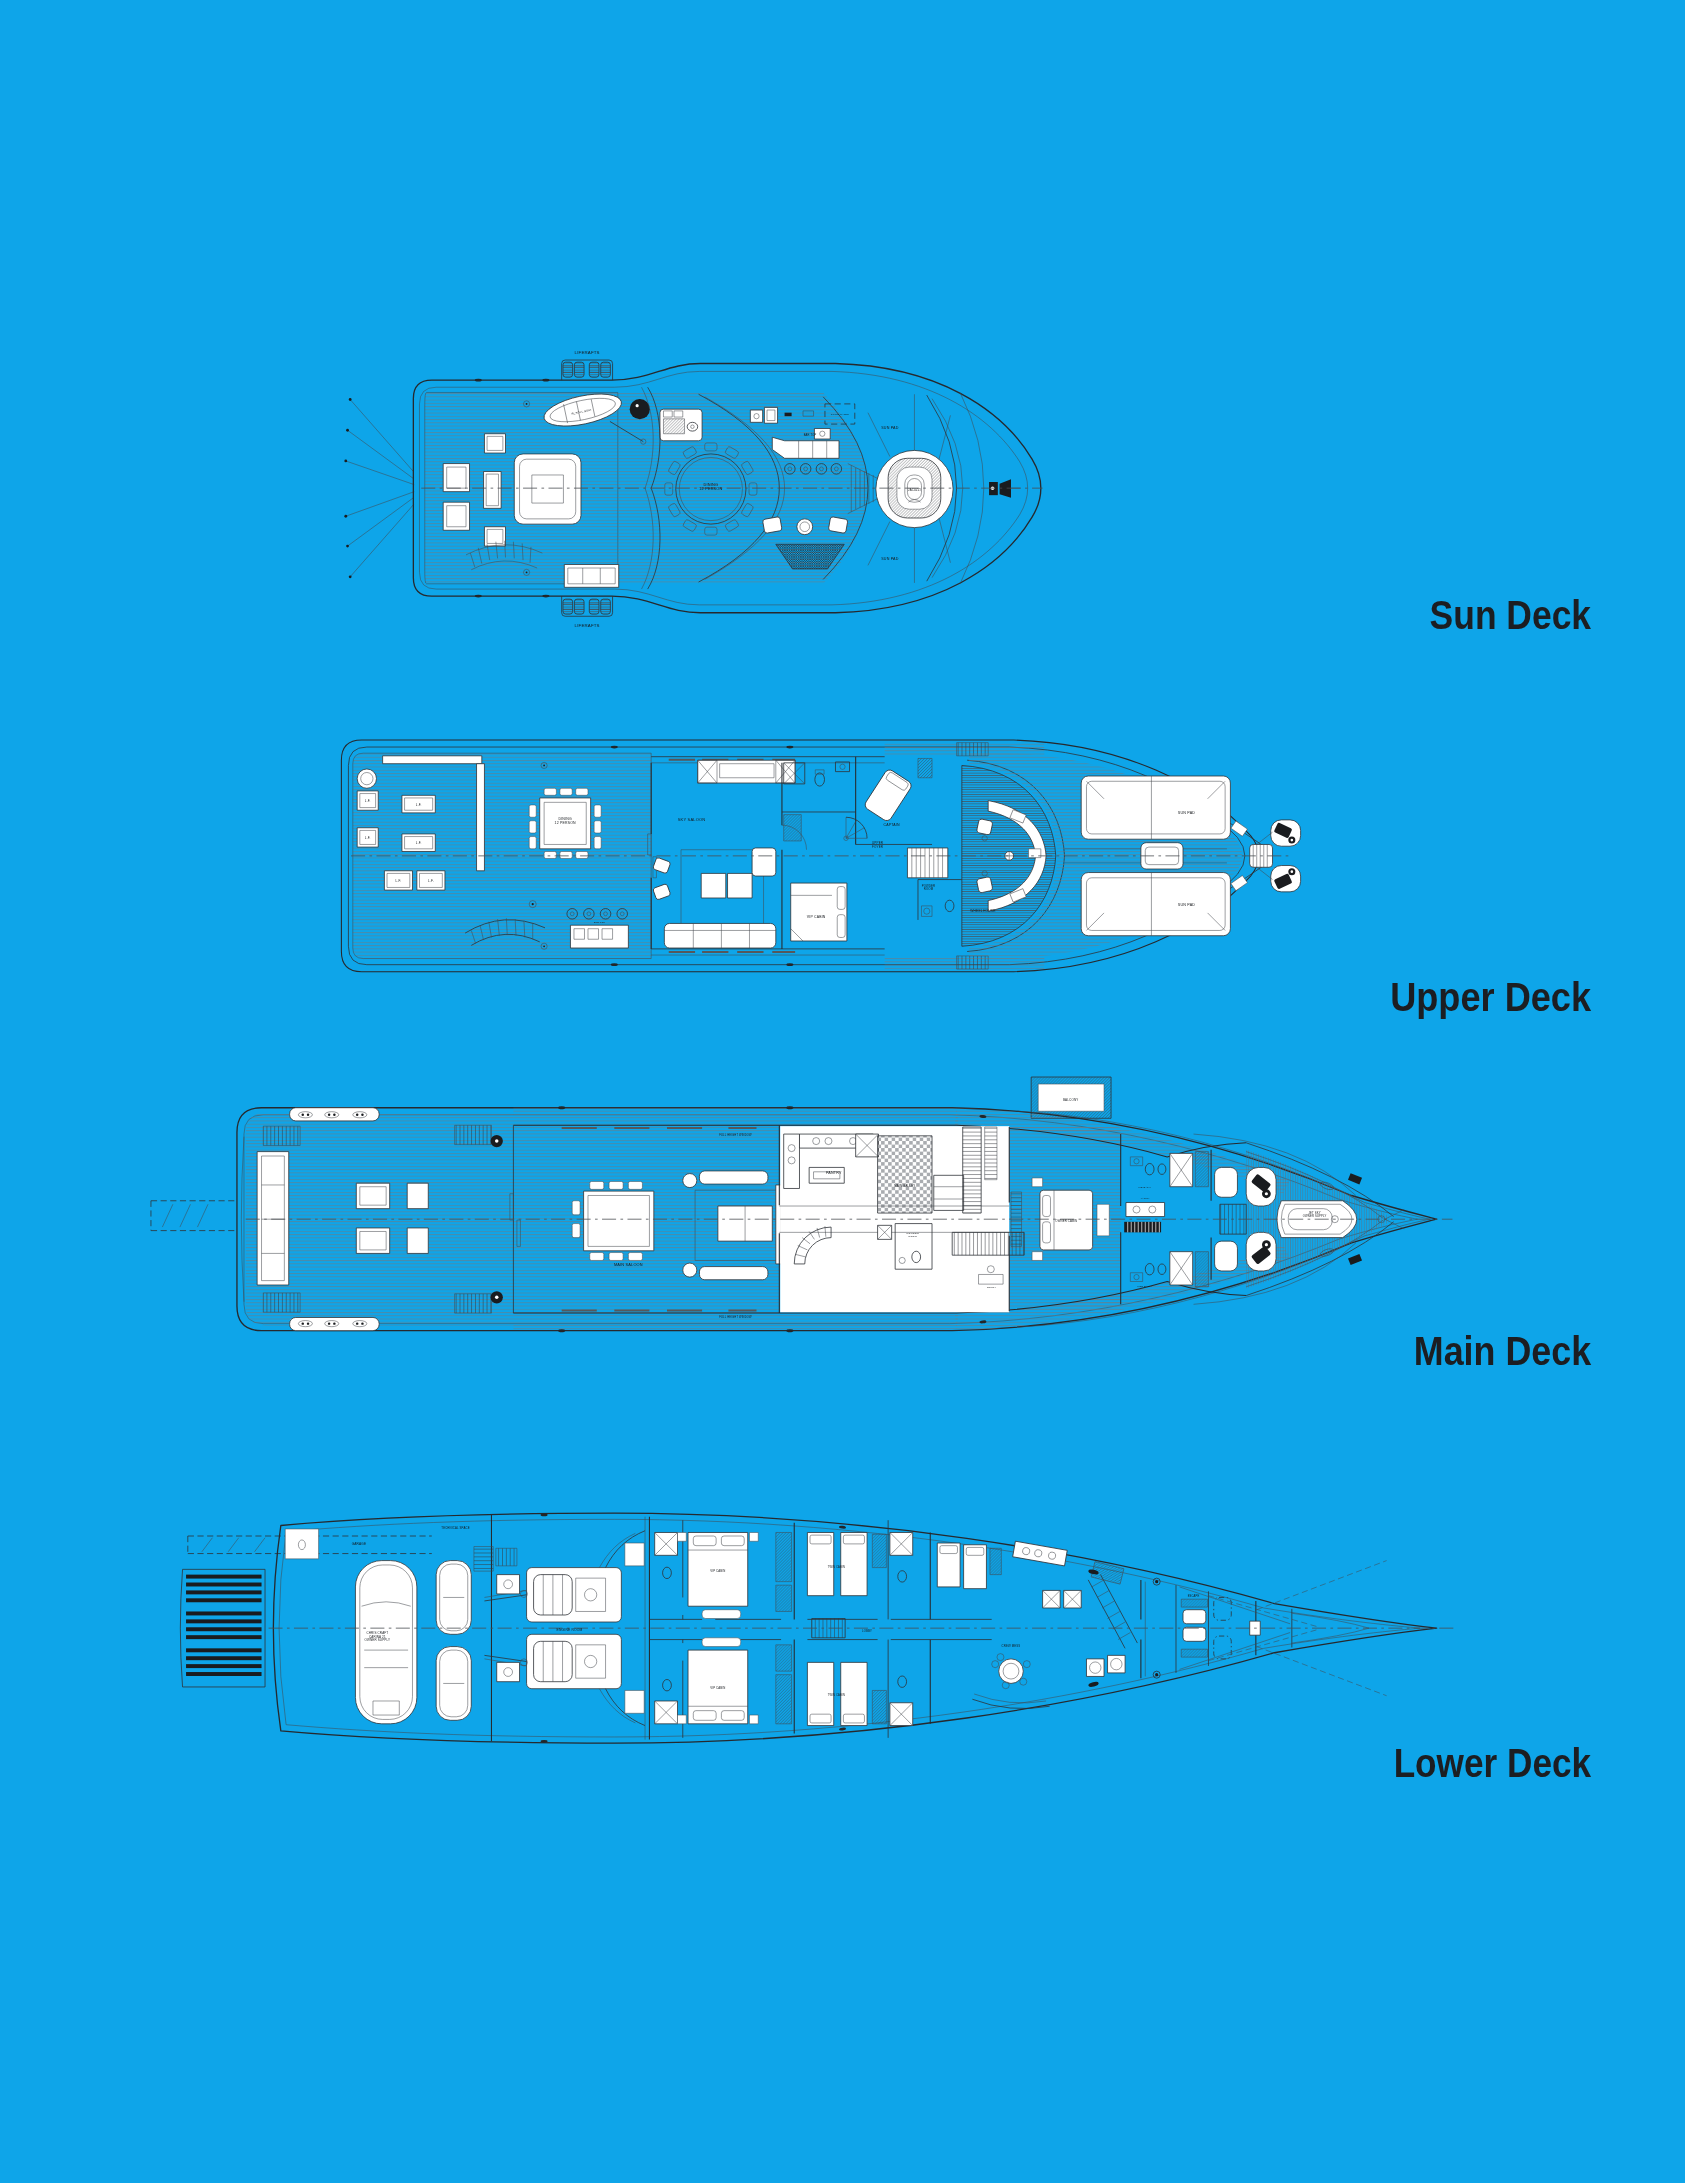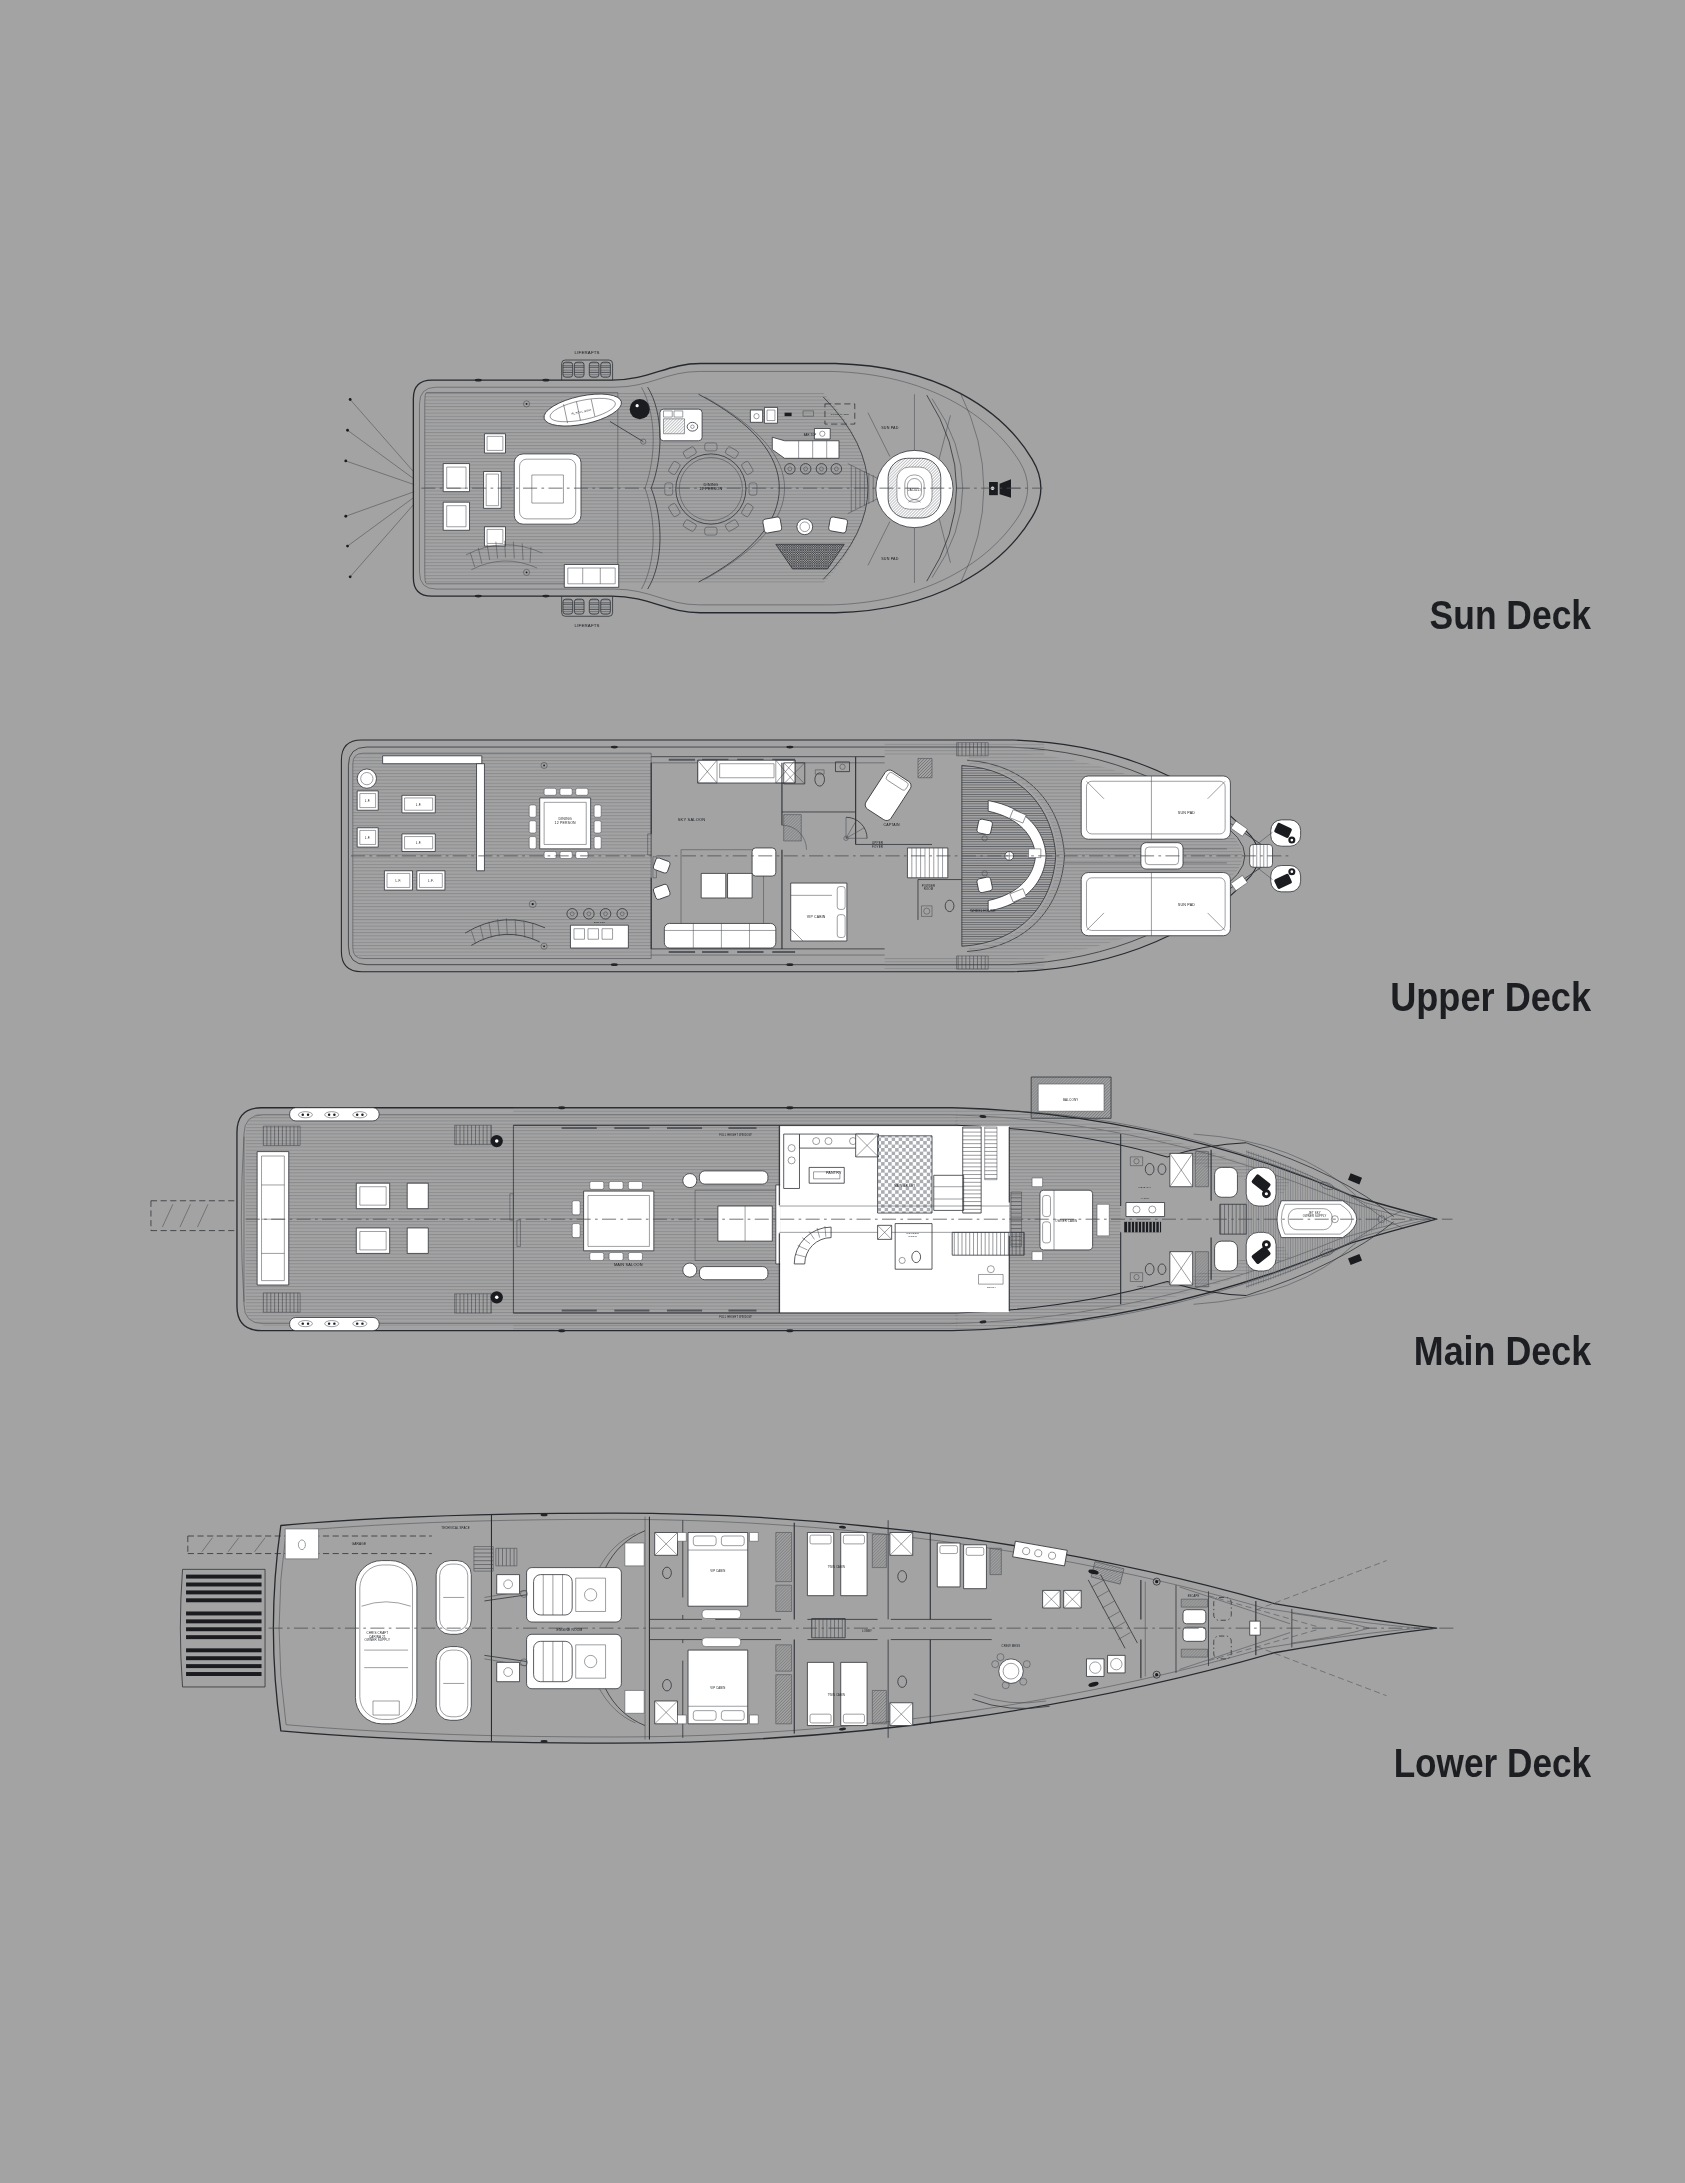--- a/index.html
+++ b/index.html
@@ -1,16 +1,16 @@
 <!DOCTYPE html>
 <html style="font-size:14px"><head>
 <meta charset="utf-8">
 <style>
   html,body{margin:0;padding:0;background:#ffffff;}
-  .page{width:1685px;height:2183px;background:#a3a3a3;position:relative;overflow:hidden;}
+  .page{width:1685px;height:2183px;background:#0ea5e9;position:relative;overflow:hidden;}
   svg{display:block}
   .s1{fill:none;stroke:#26292e;stroke-width:1.5;stroke-linejoin:round;stroke-linecap:round}
   .s1b{fill:none;stroke:#26292e;stroke-width:1.2;stroke-linejoin:round}
   .s2{fill:none;stroke:#2e3136;stroke-width:0.9;stroke-linejoin:round}
   .s3{fill:none;stroke:#44474c;stroke-width:0.6;stroke-linejoin:round}
   .w2{fill:#ffffff;stroke:#2e3136;stroke-width:0.9;stroke-linejoin:round}
   .w3{fill:#ffffff;stroke:#44474c;stroke-width:0.6;stroke-linejoin:round}
   .bk{fill:#1a1c1f;stroke:none}
   .cl{fill:none;stroke:#4a4d52;stroke-width:0.9;stroke-dasharray:16 5 3 5}
   .dsh{stroke-dasharray:7 4}

